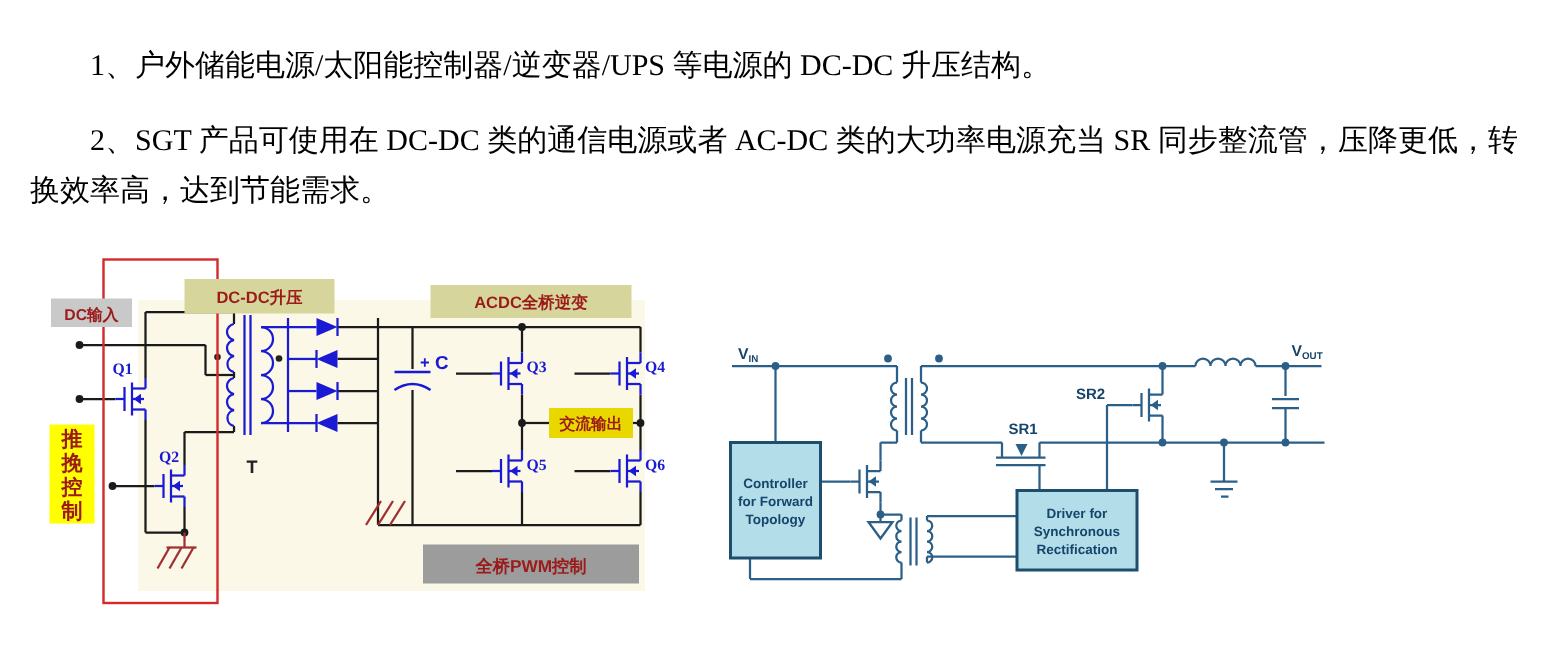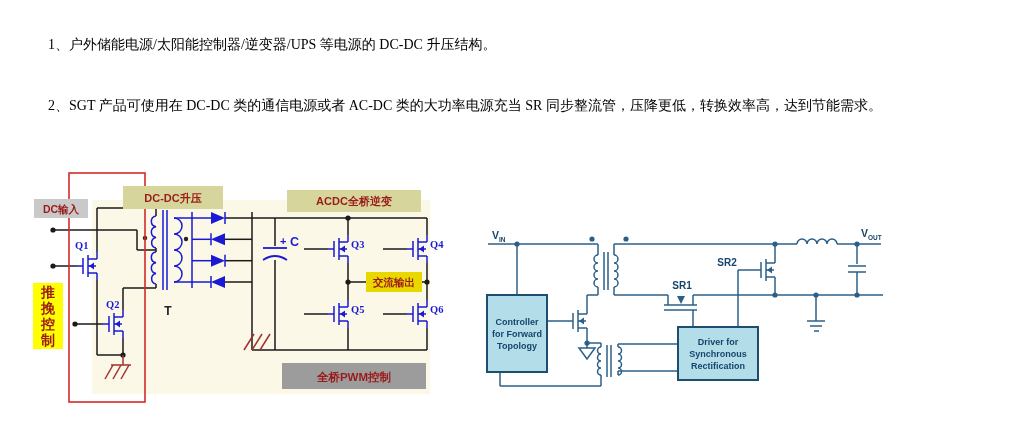--- a/index.html
+++ b/index.html
@@ -1,20 +1,20 @@
 <!DOCTYPE html>
 <html><head>
 <meta charset="utf-8">
 <style>
   html,body{margin:0;padding:0;background:#fff;}
   .page{position:relative;width:1030px;height:435px;background:#ffffff;overflow:hidden;
         font-family:"Liberation Serif","DejaVu Serif",serif;color:#000;}
-  p.para{margin:0 18px 0 20px;font-size:14px;line-height:33px;text-indent:2em;}
+  p.para{margin:0 18px 0 20px;font-size:20px;line-height:33px;text-indent:2em;}
   p.p1{margin-top:28px;}
-  p.p2{margin-top:28px;text-align:justify;}
+  p.p2{margin-top:17px;text-align:justify;}
   .diagram{position:absolute;}
   .left-svg{left:30px;top:160px;}
   .right-svg{left:480px;top:215px;}
   .pp-label{position:absolute;left:33px;top:283px;width:30px;height:66px;background:#ffff00;
             color:#9b1a1a;font-weight:bold;font-size:14px;line-height:16px;
             display:flex;flex-direction:column;align-items:center;justify-content:center;
             font-family:"Liberation Sans","DejaVu Sans",sans-serif;}
   .mos-blue{color:#1a1ad4;}
   .mos-navy{color:#2b5f88;}
   text{font-family:"Liberation Sans","DejaVu Sans",sans-serif;}

